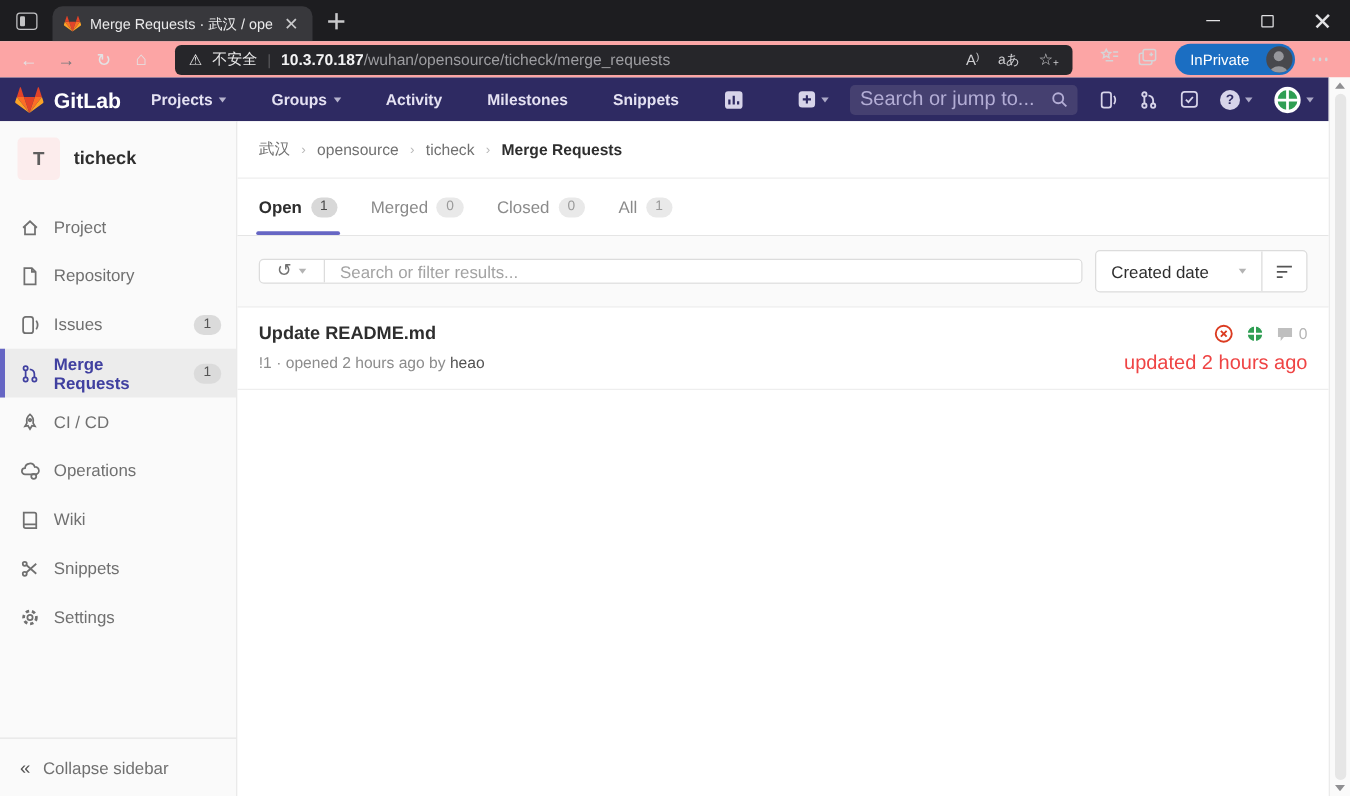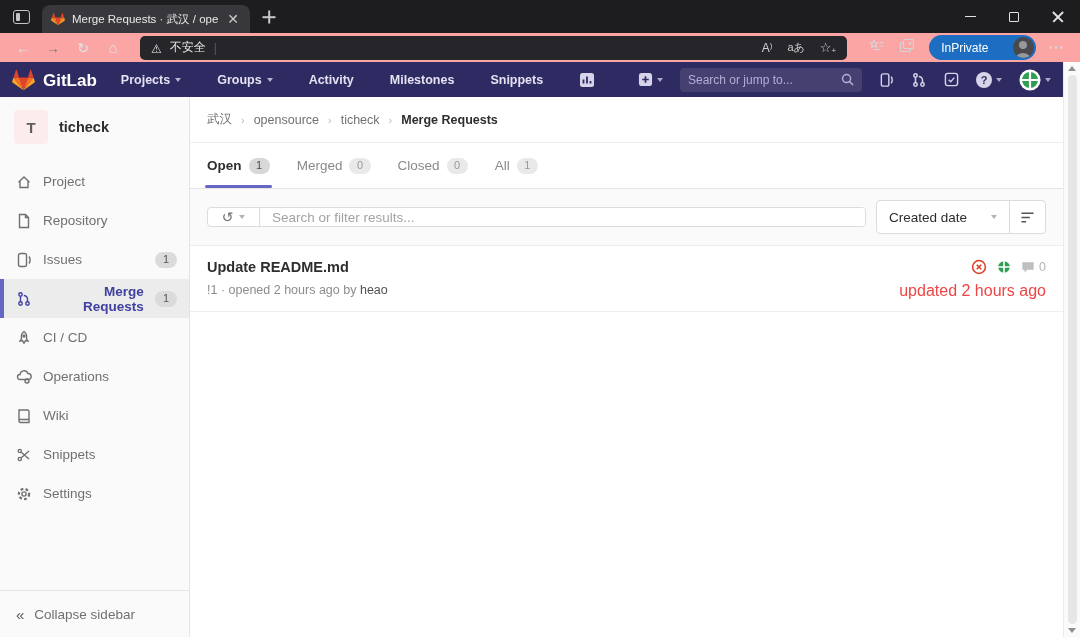--- a/index.html
+++ b/index.html
@@ -38,21 +38,21 @@
   .url-div { color:#58585c; font-size:12px; }
   .url-host { font-size:12.5px; color:#f3f3f4; font-weight:bold; }
   .url-path { font-size:12.5px; color:#9d9da1; }
   .url-icons { margin-left:auto; display:flex; align-items:center; gap:15px; color:#cfcfd2; font-size:12px; }
   .icon-readaloud::before { content:"A"; font-size:12px; }
   .icon-readaloud::after { content:"\0029"; font-size:8px; vertical-align:top; }
   .icon-translate::before { content:"a\3042"; font-size:11px; }
   .icon-star-add::before { content:"\2606"; font-size:13px; }
   .icon-star-add::after { content:"+"; font-size:8px; vertical-align:bottom; }
   .icon-favbar, .icon-collections { color:#d5d5d8; margin-left:14px; }
-  .pill { background:#1b6ec2; border-radius:13px; height:25px; display:flex; align-items:center; padding:1px 2px 1px 12px; gap:24px; margin-left:14px; }
+  .pill { background:#1b6ec2; border-radius:13px; height:25px; display:flex; align-items:center; padding:1px 2px 1px 12px; gap:13px; margin-left:14px; }
   .pill-label { color:#fff; font-size:12px; }
   .pill-avatar { width:21px; height:21px; border-radius:50%; background:#48484d; position:relative; overflow:hidden; }
   .pill-avatar::before { content:""; position:absolute; top:4px; left:50%; transform:translateX(-50%); width:8px; height:8px; border-radius:50%; background:#97979c; }
   .pill-avatar::after { content:""; position:absolute; bottom:-7px; left:50%; transform:translateX(-50%); width:15px; height:12px; border-radius:50%; background:#97979c; }
   .more-dots { display:flex; gap:2.5px; margin:0 10px 0 14px; }
   .more-dots i { width:2.5px; height:2.5px; border-radius:50%; background:#d5d5d8; }
 
   
   .page-row { flex:1; display:flex; min-height:0; }
   .app { width:1063px; display:flex; flex-direction:column; min-height:0; }
@@ -60,33 +60,33 @@
   
   .gl-navbar { flex:0 0 35px; background:#2e2a62; display:flex; align-items:center; padding:0 12px; }
   .brand { display:flex; align-items:flex-end; gap:8px; }
   .brand-name { color:#fff; font-size:17px; font-weight:bold; }
   .gl-links { display:flex; gap:36px; margin-left:24px; align-items:center; }
   .gl-link { color:#e4e1f2; font-size:12.5px; font-weight:bold; display:flex; align-items:center; gap:5px; }
   .caret { width:0; height:0; border-left:3.5px solid transparent; border-right:3.5px solid transparent; border-top:4.5px solid currentColor; display:inline-block; opacity:.75; }
   .gl-right { margin-left:auto; display:flex; align-items:center; gap:17px; }
   .gl-plus { display:flex; align-items:center; gap:4px; color:#d7d4e9; }
   .gl-search { width:182px; height:24px; background:#454070; border-radius:4px; display:flex; align-items:center; padding:0 8px; }
-  .gl-search input { flex:1; background:transparent; border:none; outline:none; color:#cbc6e4; font-size:12px; font-family:inherit; min-width:0; }
+  .gl-search input { flex:1; background:transparent; border:none; outline:none; color:#cbc6e4; font-size:16px; font-family:inherit; min-width:0; }
   .gl-search input::placeholder { color:#b3add5; }
   .gl-ico { color:#d7d4e9; display:flex; align-items:center; gap:4px; }
   .help-circle { width:16px; height:16px; border-radius:50%; background:#d7d4e9; color:#2e2a62; font-size:11px; font-weight:bold; display:flex; align-items:center; justify-content:center; }
 
   
   .main { flex:1; display:flex; min-height:0; }
   .sidebar { width:190px; background:#fafafa; border-right:1px solid #e5e5e5; display:flex; flex-direction:column; }
   .proj { display:flex; align-items:center; gap:11px; padding:13px 14px 12px 14px; }
   .proj-avatar { width:34px; height:34px; background:#fcecec; border-radius:4px; display:flex; align-items:center; justify-content:center; font-size:15px; color:#5e5e5e; font-weight:bold; }
   .proj-name { font-size:14.5px; font-weight:bold; color:#2e2e2e; }
   .snav { display:flex; flex-direction:column; margin-top:6px; }
-  .snav-item { height:39px; display:flex; align-items:center; gap:11px; padding:0 12px; color:#707070; font-size:13.5px; border-left:4px solid transparent;text-align:right; }
+  .snav-item { height:39px; display:flex; align-items:center; gap:11px; padding:0 12px; color:#707070; font-size:13.5px; border-left:4px solid transparent; }
   .snav-item svg { flex:0 0 16px; }
   .snav-item.active { background:#ececec; border-left-color:#6666c4; color:#4040a0; font-weight:bold; }
   .snav-item.active svg * { stroke:#4040a0; }
   .badge { margin-left:auto; background:#dbdbdb; color:#555; font-size:11px; border-radius:9px; padding:2.5px 8px; line-height:1; font-weight:normal; }
   .collapse { margin-top:auto; height:47px; border-top:1px solid #e5e5e5; display:flex; align-items:center; gap:10px; padding:0 16px; color:#707070; font-size:13.5px; }
   .collapse-chev { font-size:15px; color:#555; }
 
   .content { flex:1; background:#fff; display:flex; flex-direction:column; min-width:0; }
   .breadcrumb { flex:0 0 46px; display:flex; align-items:center; gap:9px; padding:0 17px; border-bottom:1px solid #eee; font-size:12.5px; color:#707070; }
   .crumb-sep { color:#b8b8b8; font-size:11px; }
@@ -182,20 +182,21 @@
 
   <div class="toolbar">
     <span class="tb-ico icon-back"></span>
     <span class="tb-ico icon-fwd disabled"></span>
     <span class="tb-ico icon-refresh"></span>
     <span class="tb-ico icon-home"></span>
     <div class="urlbar">
       <span class="warn-icon"></span>
       <span class="sec-label">不安全</span>
       <span class="url-div">|</span>
+      <span style="white-space:nowrap; overflow:hidden;"><span class="url-host">10.3.70.187</span><span class="url-path">/wuhan/opensource/ticheck/merge_requests</span></span>
       <span class="url-icons">
         <span class="icon-readaloud"></span>
         <span class="icon-translate"></span>
         <span class="icon-star-add"></span>
       </span>
     </div>
     <span class="icon-favbar">
       <svg width="16" height="14" viewBox="0 0 16 14" fill="none" stroke="#d5d5d8" stroke-width="1.2">
           <path d="M5 1.5l1.1 2.2 2.4.3-1.8 1.7.5 2.4L5 6.9 2.8 8.1l.5-2.4L1.5 4l2.4-.3z"></path>
           <path d="M10.5 3.5h4M10.5 7h4M10.5 10.5h-6"></path>

